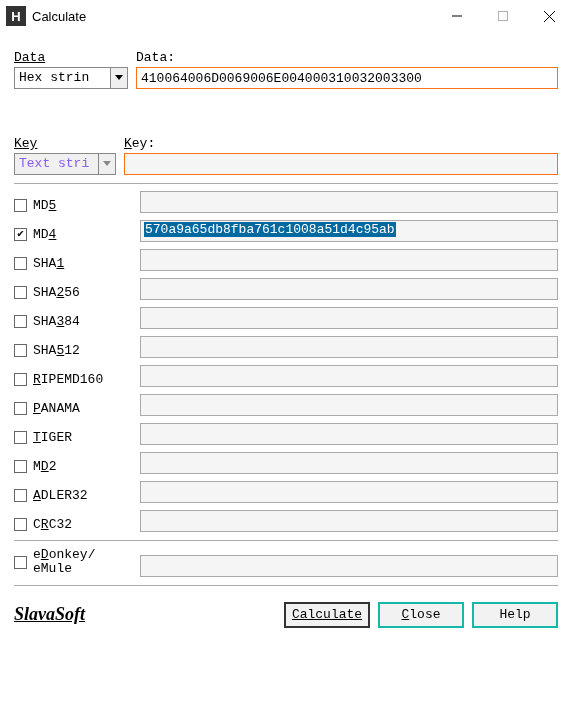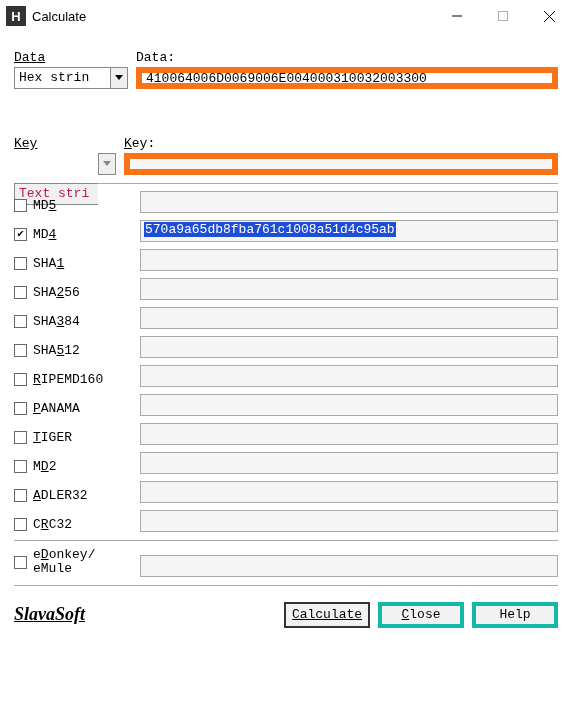--- a/index.html
+++ b/index.html
@@ -83,35 +83,35 @@
     border-right: none;
     padding: 1px 4px;
     font-family: "Courier New", monospace;
     font-size: 13px;
     background: #fff;
     height: 22px;
     line-height: 18px;
     overflow: hidden;
     white-space: nowrap;
   }
-  .combo-input.disabled { background: #f0f0f0; color: #be185d; margin-top: 30px; }
+  .combo-input.disabled { background: #f0f0f0; color: #8b5cf6; }
   .combo-btn {
     width: 18px;
     height: 22px;
     border: 1px solid #888;
     background: #efefef;
     display: flex;
     align-items: center;
     justify-content: center;
   }
   .combo-btn.disabled { background: #efefef; color:#888;}
   .text-input {
     width: 100%;
     height: 22px;
-    border: 6px solid #f97316;
+    border: 1px solid #f97316;
     padding: 1px 4px;
     font-family: "Courier New", monospace;
     font-size: 13px;
     background: #fff;
   }
   .text-input.readonly {
     background: #f5f5f5;
   }
 
   .hmac-row {
@@ -166,42 +166,42 @@
     height: 22px;
     border: 1px solid #aaa;
     background: #f5f5f5;
     padding: 1px 3px;
     font-family: "Courier New", monospace;
     font-size: 13px;
     overflow: hidden;
     white-space: nowrap;
   }
   .selected-text {
-    background: #1d4ed8;
+    background: #0369a1;
     color: #fff;
     padding: 0 1px;
   }
 
   .button-row {
     display: flex;
     align-items: center;
     margin-top: 16px;
   }
   .brand {
     font-family: "Times New Roman", serif;
     font-style: italic;
     font-weight: bold;
     font-size: 18px;
     text-decoration: underline;
   }
   .spacer { flex: 1; }
   .push-btn {
     min-width: 86px;
     height: 26px;
-    border: 4px solid #14b8a6;
+    border: 2px solid #14b8a6;
     background: #f2f2f2;
     margin-left: 8px;
     display: inline-flex;
     align-items: center;
     justify-content: center;
     font-family: "Courier New", monospace;
     font-size: 13px;
   }
   .push-btn.default {
     border: 2px solid #333;

